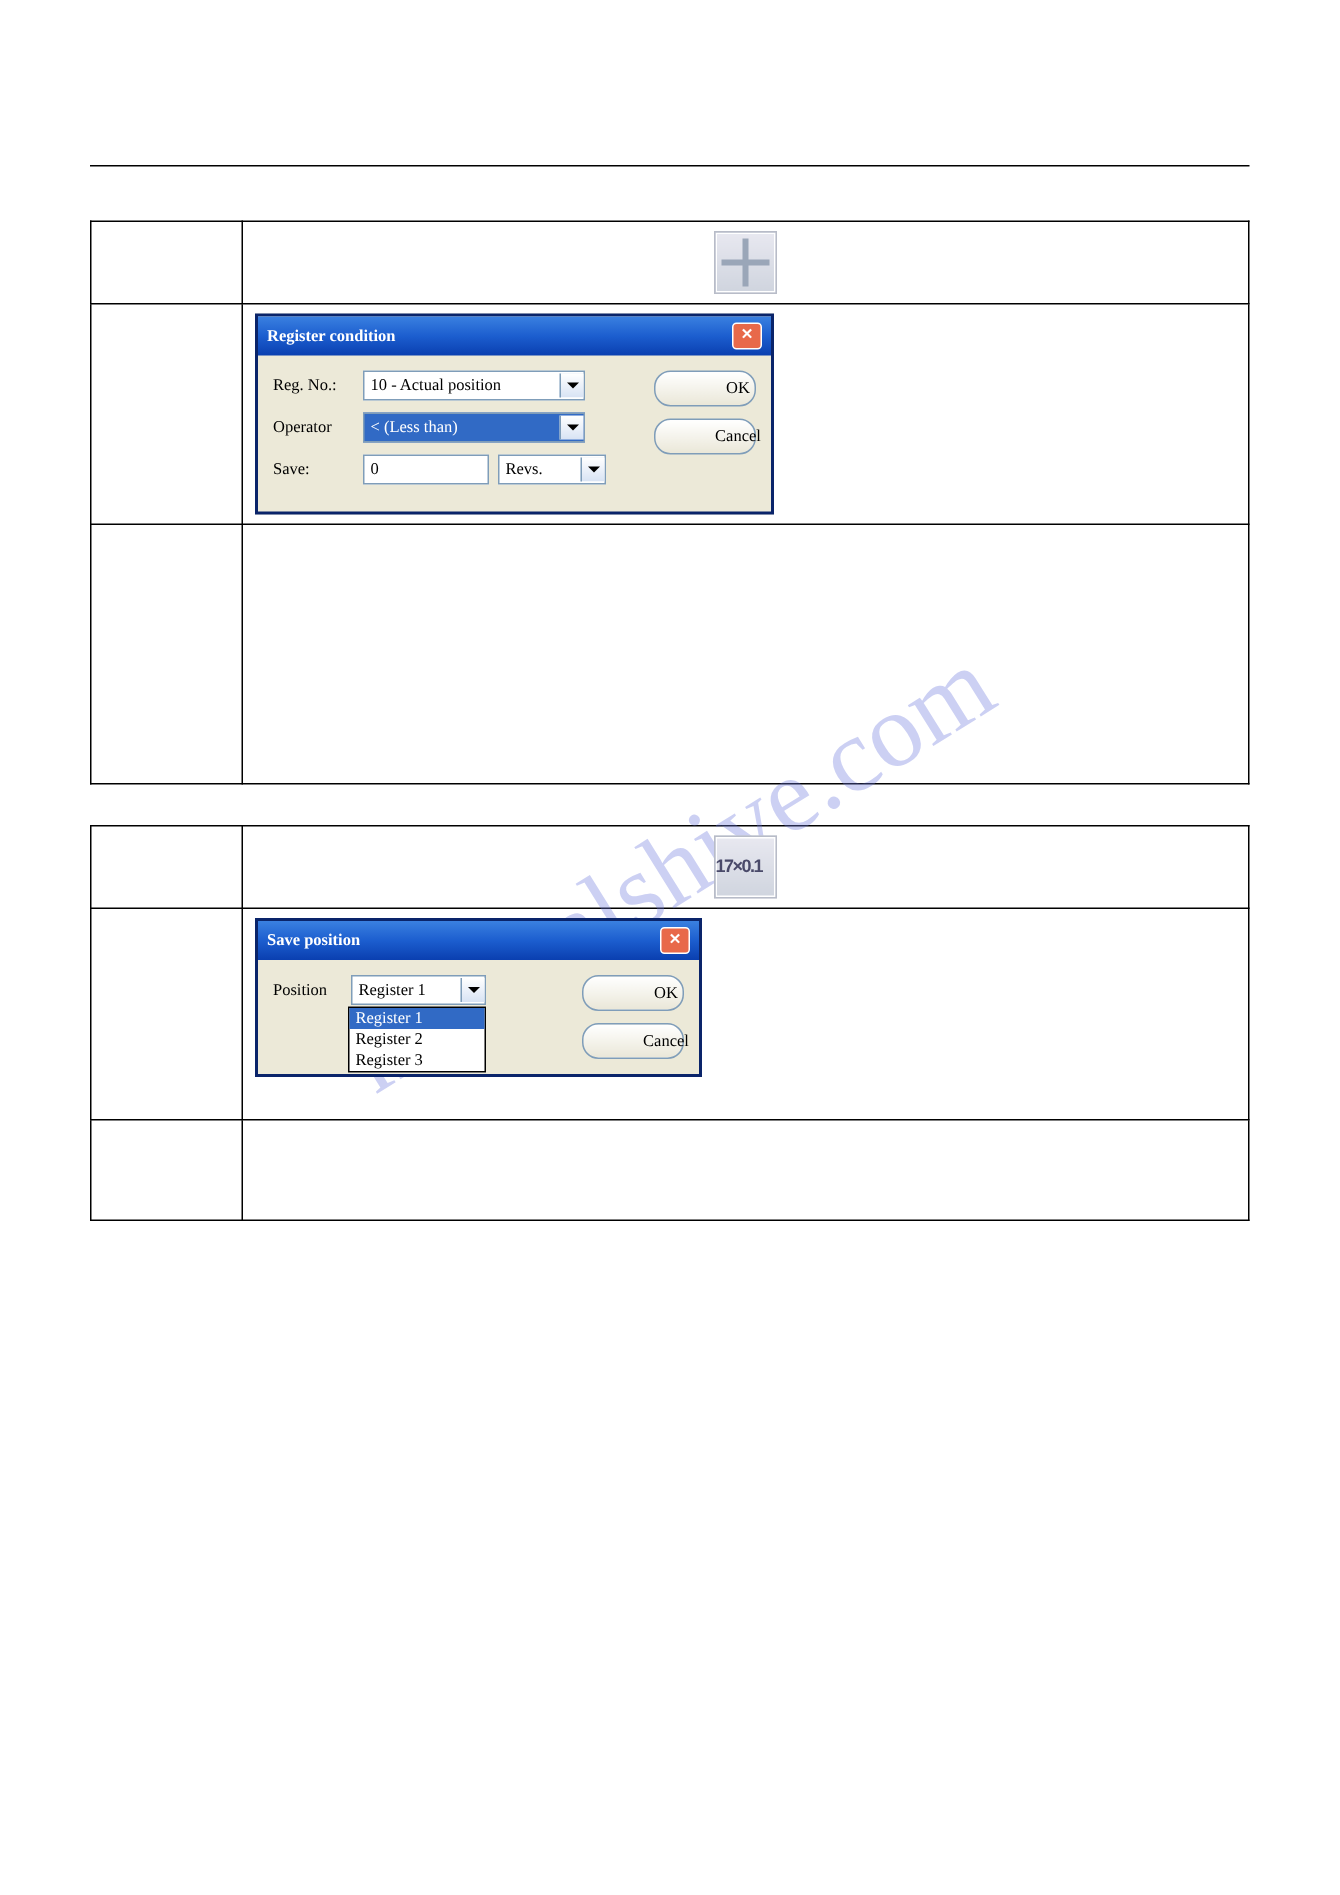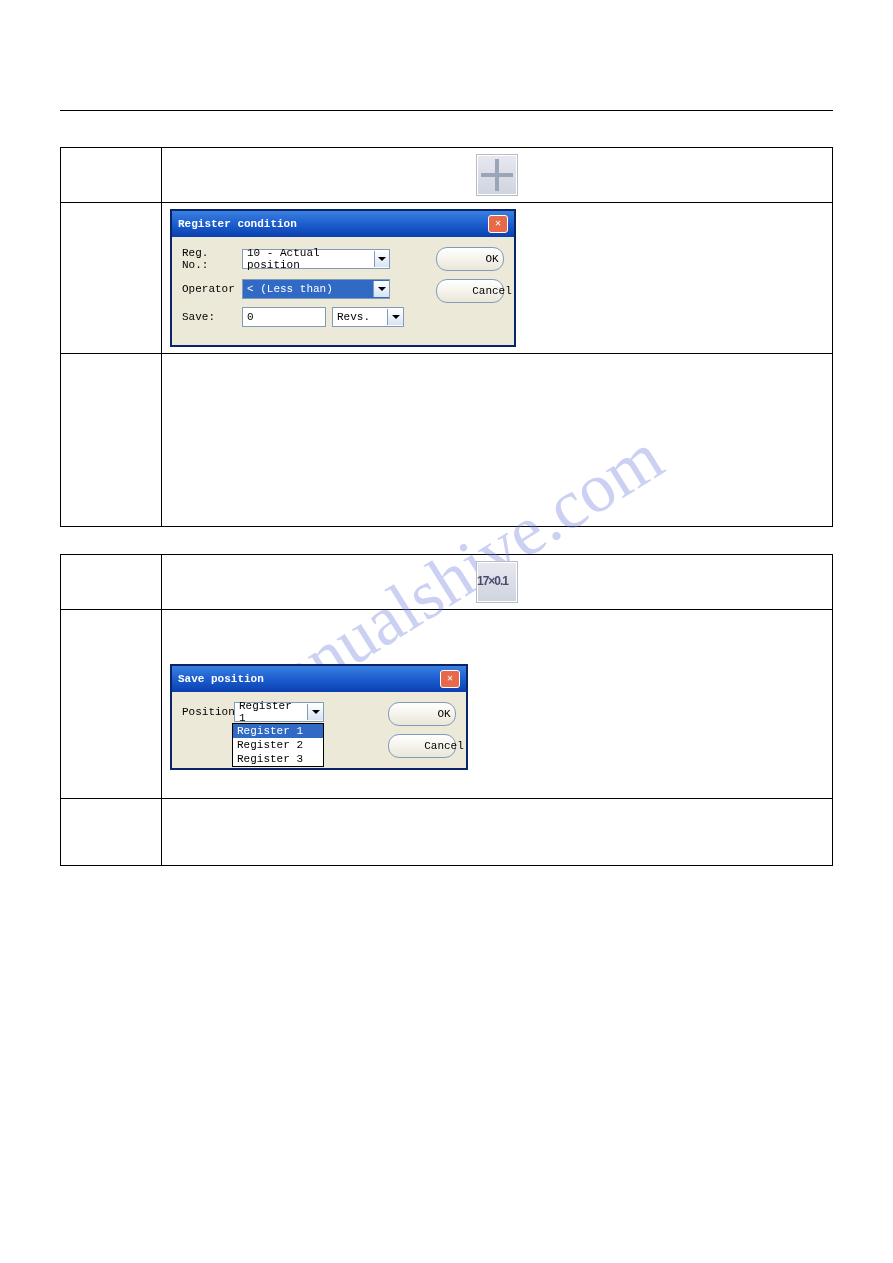--- a/index.html
+++ b/index.html
@@ -71,27 +71,27 @@
   .icon-cross::before { left: 18px; top: 4px; width: 4px; height: 32px; }
   .icon-cross::after  { left: 4px; top: 18px; width: 32px; height: 4px; }
   .icon-num {
     font-size: 12px; color: #4a4a6a; font-weight: bold;
     letter-spacing: -1px;
     padding-top: 12px;
   }
 
   
   .xp-dialog {
-    font-family: Liberation Mono, monospace;
+    font-family: Liberation Serif, serif;
     font-size: 11px;
     border: 2px solid #0a246a;
     background: #ece9d8;
     width: 342px;
   }
-  .xp-dialog.small { width: 294px; margin-top: 48px; }
+  .xp-dialog.small { width: 294px; }
   .xp-title {
     background: linear-gradient(to bottom, #3a80e0 0%, #1c5ecf 50%, #0a3fb0 100%);
     color: #fff;
     font-weight: bold;
     padding: 4px 6px;
     display: flex;
     justify-content: space-between;
     align-items: center;
   }
   .xp-close {

